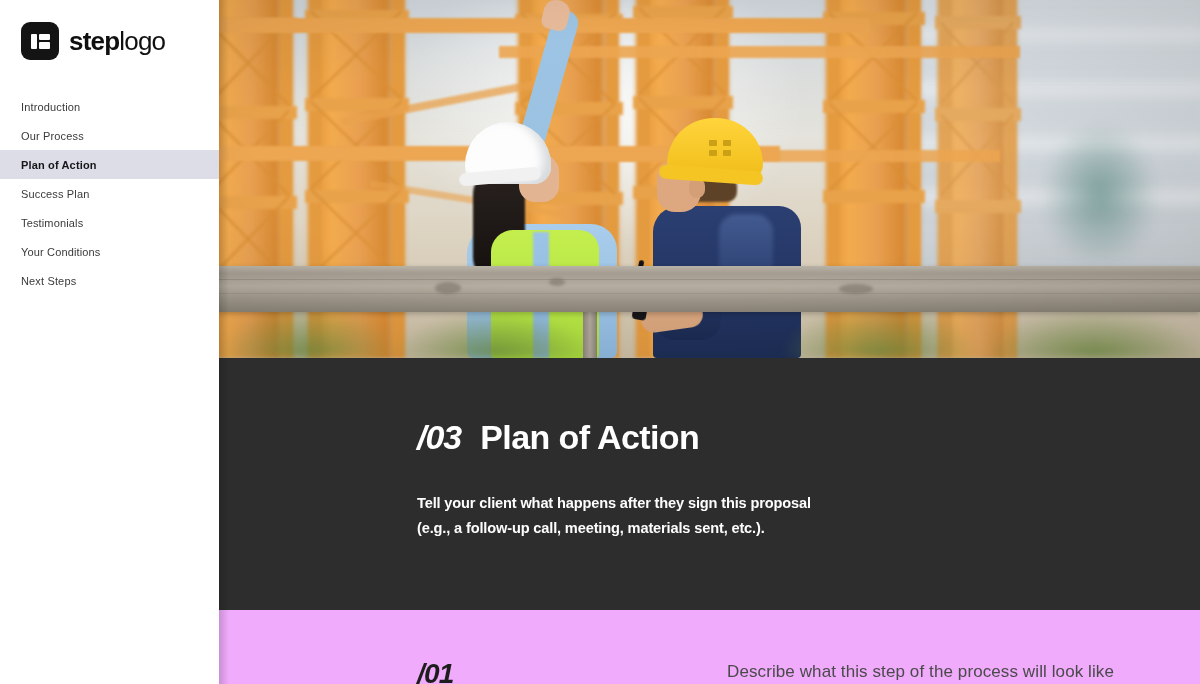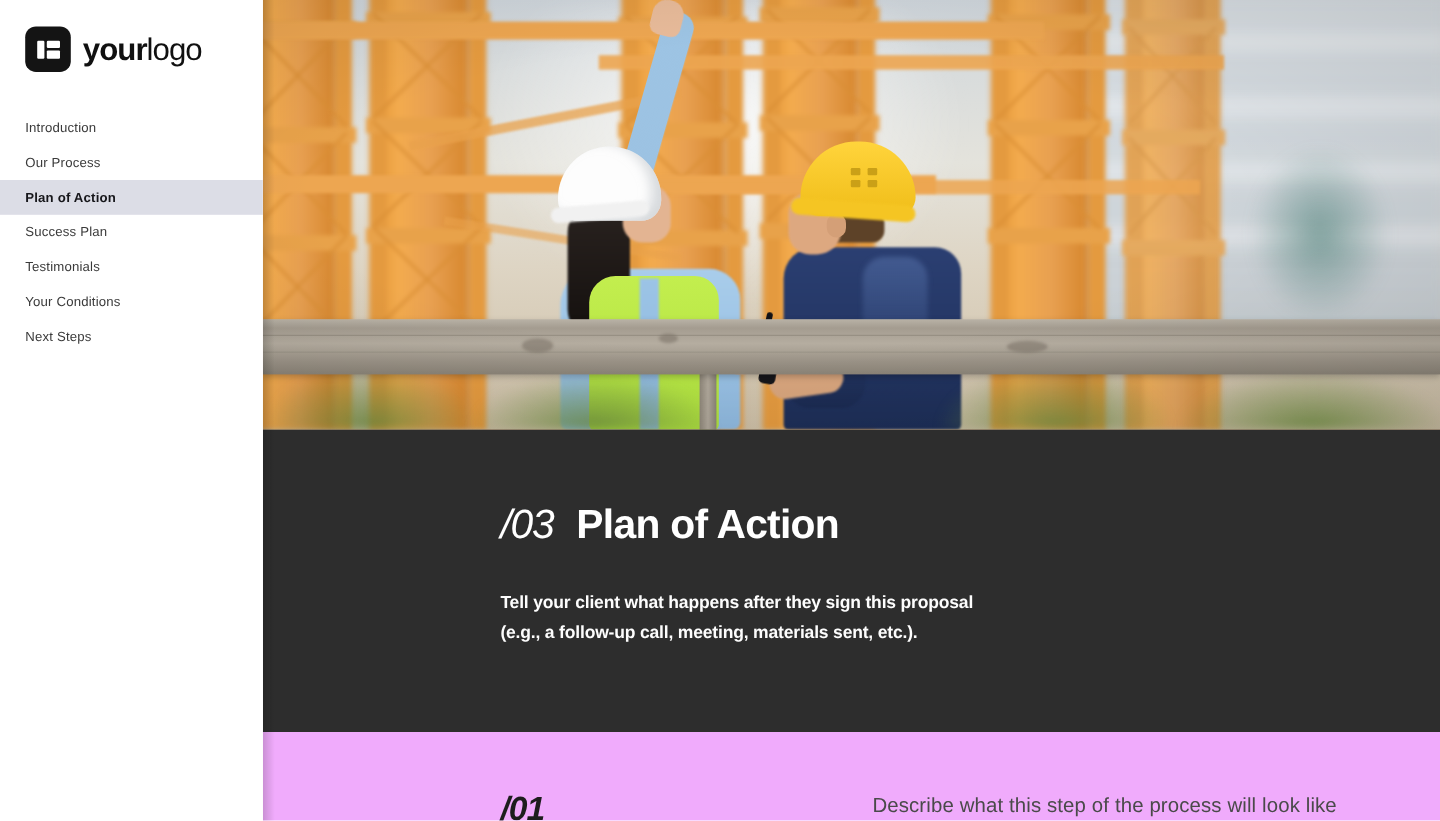--- a/index.html
+++ b/index.html
@@ -240,21 +240,21 @@
 
   
   .band {
     position:relative; width:100%; height:252px;
     background:#2d2d2d; padding:62px 0 0 198px; color:#fff;
   }
   .band-title {
     font-size:34px; font-weight:700; letter-spacing:-0.6px; line-height:1;
     display:flex; align-items:baseline; gap:19px; white-space:nowrap;
   }
-  .band-title .num { font-style:italic; font-weight:400; letter-spacing:-1px; }
+  .band-title .num { font-style:italic; font-weight:700; letter-spacing:-1px; }
   .band-sub {
     margin-top:37px; font-size:14.6px; font-weight:700; line-height:1.72;
     letter-spacing:-0.15px; color:#fdfdfd;
   }
 
   
   .body-sec { position:relative; width:100%; height:74px; background:#f0abfc; padding-left:198px; }
   .step-num {
     position:absolute; left:198px; top:50px; font-size:28px; font-weight:700;
     font-style:italic; color:#1d1d1d; letter-spacing:-0.8px; line-height:1;
@@ -275,21 +275,21 @@
       <div class="brand-mark">
         <div class="mark-grid">
           <div class="mg-l"></div>
           <div class="mg-r">
               <span></span>
               <span></span>
             </div>
         </div>
       </div>
       <div class="brand-text">
-        <span class="b-strong">your</span><span class="b-light">logo</span>
+        <span class="b-strong">step</span><span class="b-light">logo</span>
       </div>
     </div>
 
     <nav class="nav">
       <div class="nav-item">
           <span>Introduction</span>
         </div>
       <div class="nav-item">
           <span>Our Process</span>
         </div>

